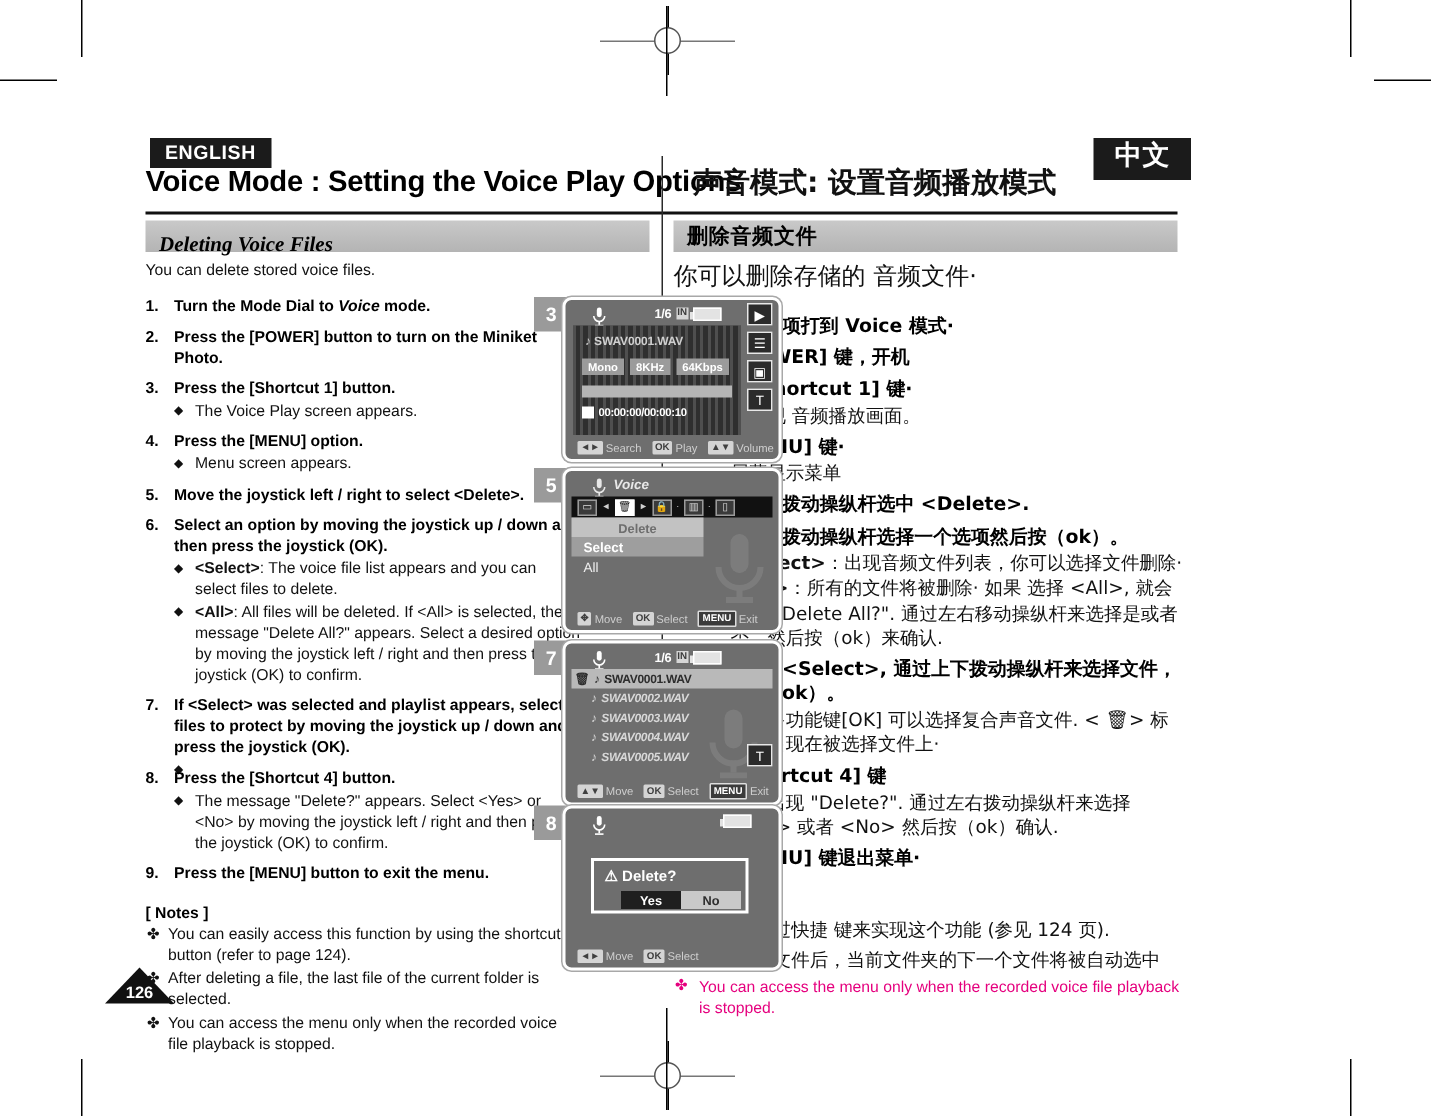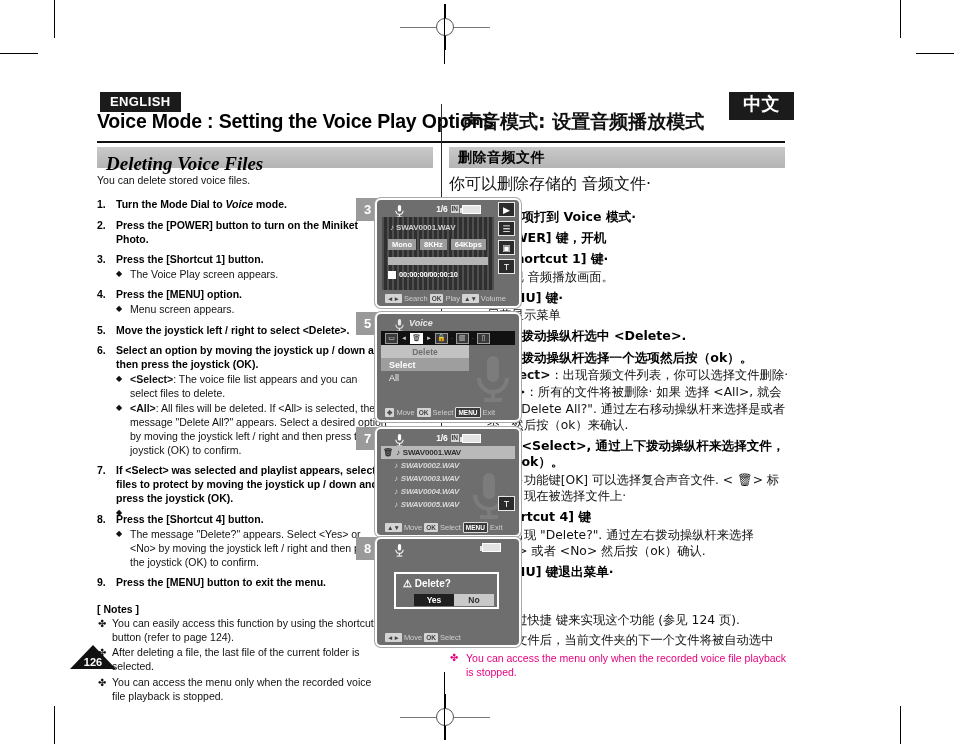--- a/index.html
+++ b/index.html
@@ -45,21 +45,21 @@
   }
 
   
   .secbar {
     position:absolute; height:21px;
     background: linear-gradient(to bottom,#c9c9c9 0%,#bdbdbd 55%,#b4b4b4 100%);
     display:flex; align-items:center;
   }
   .secbar span { padding-left:9px; }
   #sec-en { left:97px; top:147px; width:336px; }
-  #sec-en span { font-size:19px; font-weight:bold; font-style:italic; font-family:"Liberation Serif", serif;margin-top:12px; }
+  #sec-en span { font-size:14px; font-weight:bold; font-style:italic; font-family:"Liberation Serif", serif;margin-top:12px; }
   #sec-cn { left:449px; top:147px; width:336px; }
   #sec-cn span { font-size:14px; font-weight:bold; font-family:"DejaVu Sans", sans-serif; letter-spacing:.5px;}
 
   
   .col { position:absolute; }
   #col-en { left:97px; top:173px; width:290px; }
   #col-cn { left:449px; top:173px; width:340px; }
 
   .intro { font-size:10.5px; color:#111; line-height:1.35; }
   .intro-cn { font-size:16px; color:#111; font-family:"DejaVu Sans", sans-serif; }
@@ -143,21 +143,21 @@
   .fname { position:absolute; left:8px; top:6px; color:#cfcfcf; font-size:8px; font-weight:bold; letter-spacing:-.1px;}
   .chips { position:absolute; left:6px; top:22px; display:flex; gap:4px; }
   .chip { background:#9b9b9b; color:#fff; font-size:7.5px; font-weight:bold; padding:1px 4px; line-height:9px;}
   .progbar { position:absolute; left:6px; right:6px; top:40px; height:8px; background:#b5b5b5; }
   .timerow { position:absolute; left:6px; top:53px; display:flex; align-items:center; gap:3px; }
   .stopsq { width:8px; height:8px; background:#fff; }
   .timetext { color:#fff; font-size:7.5px; font-weight:bold; letter-spacing:-.2px;}
 
   .lcd-bottom {
     position:absolute; left:0; right:0; bottom:0; height:15px;
-    display:flex; align-items:center; gap:2px; padding-left:8px;
+    display:flex; align-items:center; gap:7px; padding-left:8px;
     color:#cfcfcf; font-size:7.5px;
   }
   .lcd-bottom .grp { display:flex; align-items:center; gap:2px; }
   .keycap { background:#d4d4d4; color:#3f3f3f; font-size:6.5px; font-weight:bold;
             padding:0 2px; line-height:9px; border-radius:1px;}
   .keycap.dark { background:#3b3b3b; color:#fff; border:1px solid #ddd; }
 
   
   .menubar { position:absolute; left:4px; top:17px; right:4px; height:14px; background:#111;
              display:flex; align-items:center; gap:3px; padding-left:4px; }

